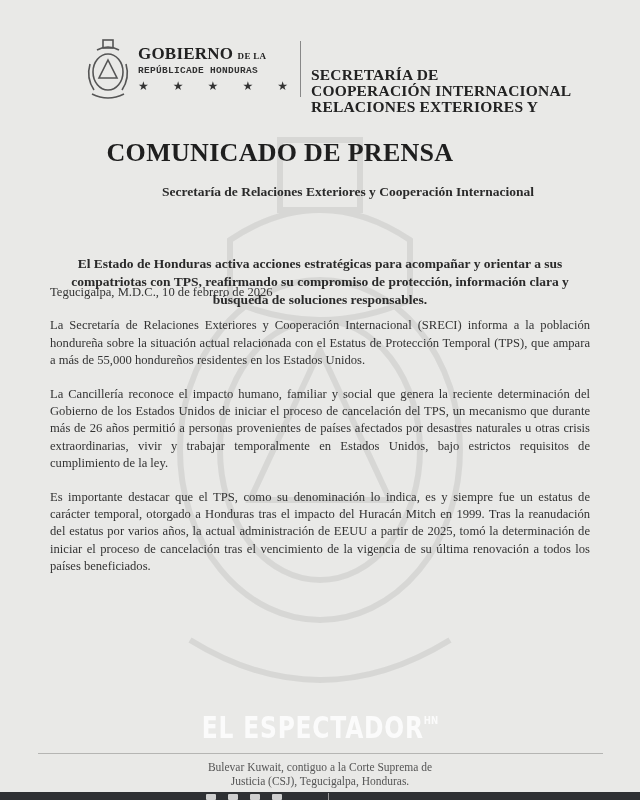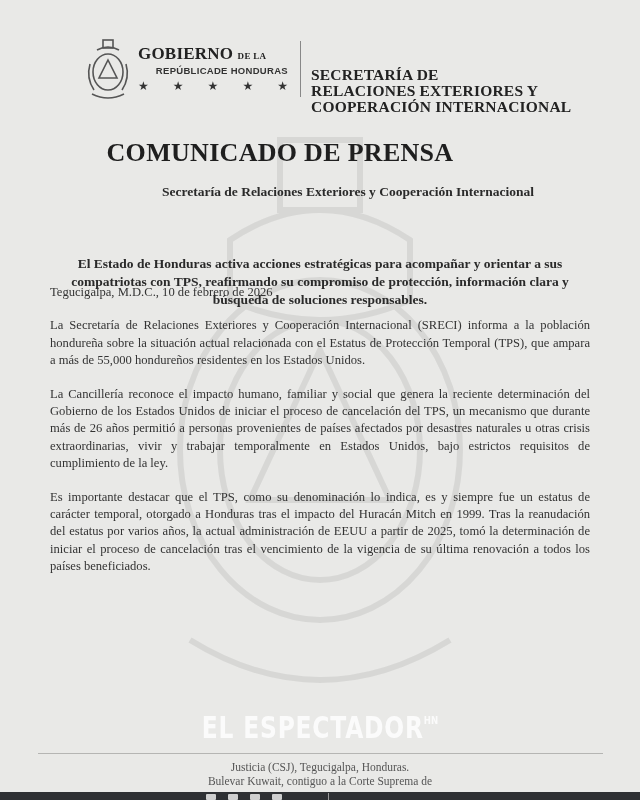--- a/index.html
+++ b/index.html
@@ -21,22 +21,22 @@
   .coat {
     width: 48px; height: 62px; margin-right: 6px;
   }
   .gov-block { display: flex; flex-direction: column; margin-right: 12px; }
   .gov-main {
     font-family: "Liberation Serif", serif; font-weight: bold;
     font-size: 17px; color: #222; letter-spacing: 0.2px; line-height: 17px;
   }
   .gov-main .small { font-size: 9px; letter-spacing: 0.3px; }
   .gov-sub {
-    font-family: Liberation Sans, sans-serif; font-weight: bold;
-    font-size: 9.5px; color: #333; letter-spacing: 0.3px; line-height: 12px; text-align: right;
+    font-family: Liberation Mono, monospace; font-weight: bold;
+    font-size: 9.5px; color: #333; letter-spacing: 0.3px; line-height: 12px;
   }
   .stars {
     display: flex; justify-content: space-between; width: 150px;
     font-size: 12px; color: #333; line-height: 14px; margin-top: 2px;
   }
   .divider-v { width: 1px; height: 56px; background: #888; margin-right: 10px; }
   .sreci {
     font-family: "Liberation Serif", serif; font-weight: bold;
     font-size: 15.5px; line-height: 16px; color: #222; letter-spacing: 0.2px; margin-top: 44px;
   }
@@ -113,44 +113,44 @@
       <span>★</span>
       <span>★</span>
       <span>★</span>
       <span>★</span>
       <span>★</span>
     </div>
   </div>
   <div class="divider-v"></div>
   <div class="sreci">
     <div>SECRETARÍA DE</div>
+    <div>COOPERACIÓN INTERNACIONAL</div>
     <div>RELACIONES EXTERIORES Y</div>
-    <div>COOPERACIÓN INTERNACIONAL</div>
   </div>
 </div>
 
 <div class="title">COMUNICADO DE PRENSA</div>
 <div class="subtitle">Secretaría de Relaciones Exteriores y Cooperación Internacional</div>
 <div class="headline">El Estado de Honduras activa acciones estratégicas para acompañar y orientar a sus compatriotas con TPS, reafirmando su compromiso de protección, información clara y búsqueda de soluciones responsables.</div>
 
 <div class="body">
   <p class="date">Tegucigalpa, M.D.C., 10 de febrero de 2026</p>
   <p>La Secretaría de Relaciones Exteriores y Cooperación Internacional (SRECI) informa a la población hondureña sobre la situación actual relacionada con el Estatus de Protección Temporal (TPS), que ampara a más de 55,000 hondureños residentes en los Estados Unidos.</p>
   <p>La Cancillería reconoce el impacto humano, familiar y social que genera la reciente determinación del Gobierno de los Estados Unidos de iniciar el proceso de cancelación del TPS, un mecanismo que durante más de 26 años permitió a personas provenientes de países afectados por desastres naturales u otras crisis extraordinarias, vivir y trabajar temporalmente en Estados Unidos, bajo estrictos requisitos de cumplimiento de la ley.</p>
   <p>Es importante destacar que el TPS, como su denominación lo indica, es y siempre fue un estatus de carácter temporal, otorgado a Honduras tras el impacto del Huracán Mitch en 1999. Tras la reanudación del estatus por varios años, la actual administración de EEUU a partir de 2025, tomó la determinación de iniciar el proceso de cancelación tras el vencimiento de la vigencia de su última renovación a todos los países beneficiados.</p>
 </div>
 
 <div class="brand">
   <span>EL ESPECTADOR</span><sup>HN</sup>
 </div>
 
 <div class="hr-footer"></div>
 <div class="address">
+  <div>Bulevar Kuwait, contiguo a la Corte Suprema de</div>
   <div>Justicia (CSJ), Tegucigalpa, Honduras.</div>
-  <div>Bulevar Kuwait, contiguo a la Corte Suprema de</div>
 </div>
 
 <div class="bottom-strip">
   <div class="dots">
     <span></span>
     <span></span>
     <span></span>
     <span></span>
   </div>
   <div class="sep"></div>

